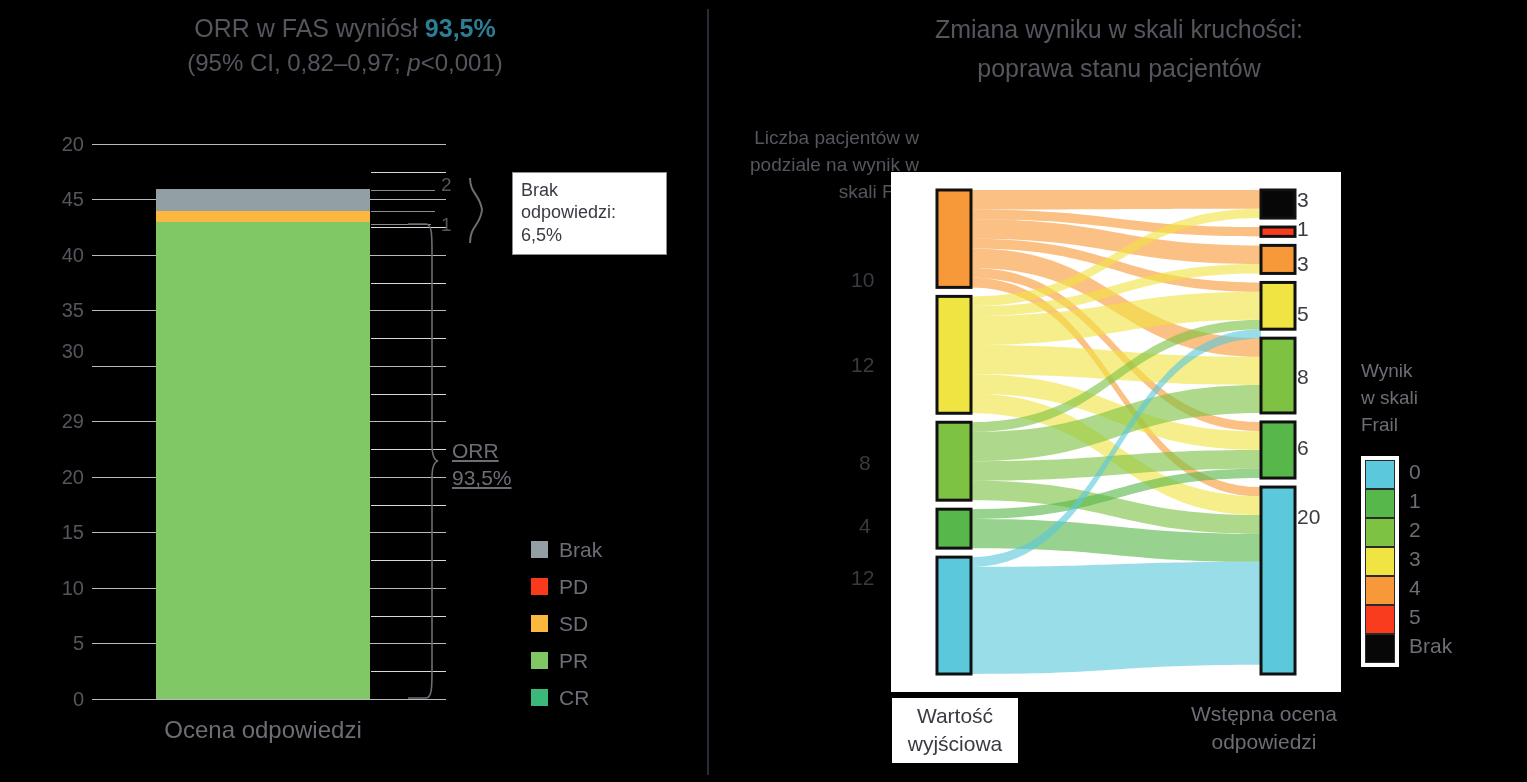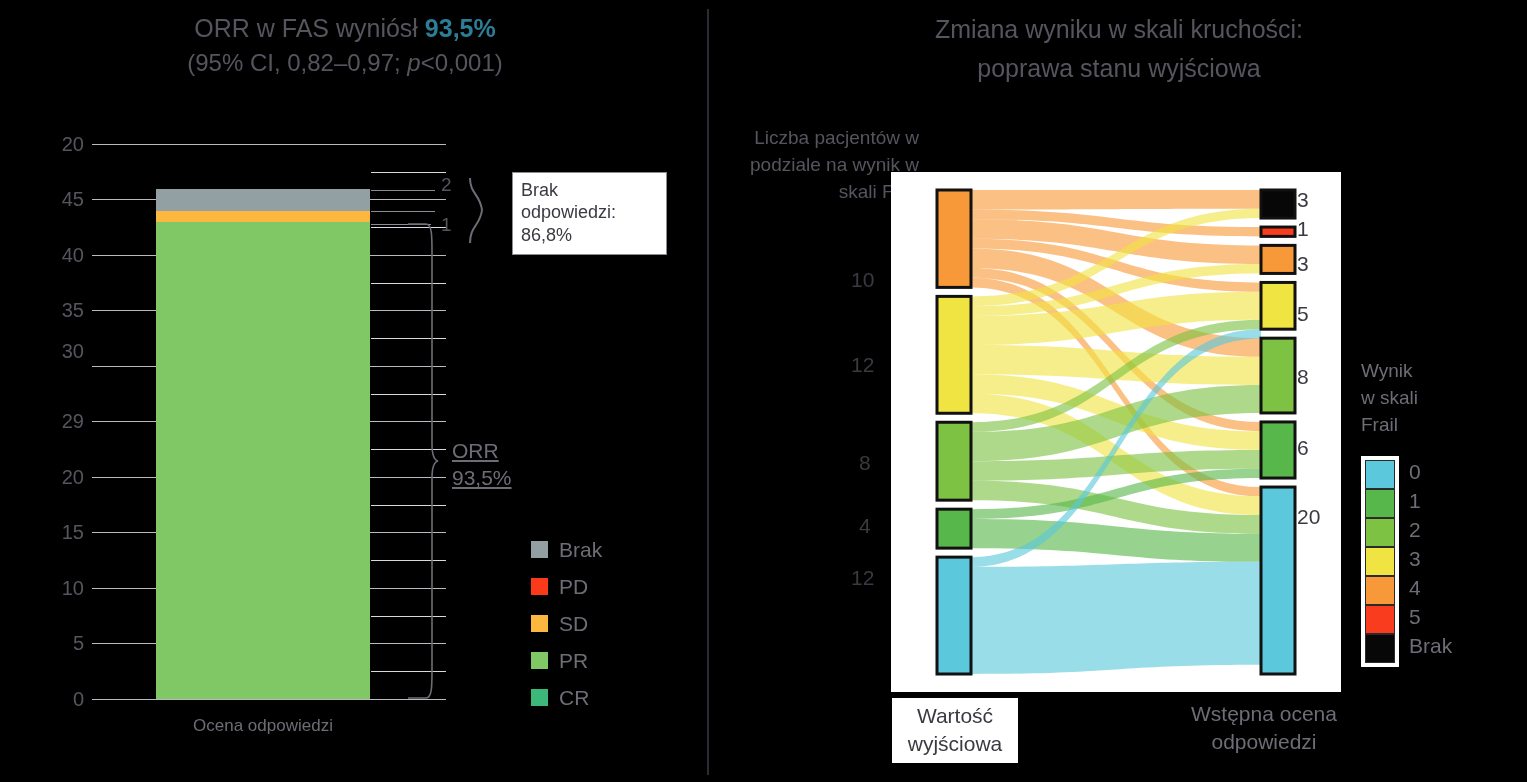--- a/index.html
+++ b/index.html
@@ -39,21 +39,21 @@
   .ann-text { position:absolute; font-size:21px; color:#6d6d76; line-height:1.3; }
   .leader { position:absolute; background:#8b8b93; }
 
   .legend-l { position:absolute; left:531px; top:531px; }
   .legend-l .row { display:flex; align-items:center; height:37px; }
   .legend-l .sw { width:17px; height:17px; margin-right:11px; }
   .legend-l .lb { font-size:21px; color:#6d6d76; }
 
   .xlabel {
     position:absolute; left:156px; top:716px; width:214px;
-    text-align:center; font-size:17px; color:#6d6d76;
+    text-align:center; font-size:24px; color:#6d6d76;
   }
 
   
   #divider { position:absolute; left:707px; top:9px; width:2px; height:766px; background:#2b2b35; }
 
   
   #right-panel { position:absolute; left:709px; top:0; width:818px; height:782px; }
   .r-title {
     position:absolute; left:60px; top:10px; width:700px;
     text-align:center; font-size:25px; color:#55555e; line-height:1.55;
@@ -141,21 +141,21 @@
     <div class="leader" style="left:371px; top:211px; width:64px; height:1px;"></div>
     <div class="leader" style="left:371px; top:224px; width:60px; height:1px;"></div>
     <div class="ann-num" style="left:441px; top:174px;">2</div>
     <div class="ann-num" style="left:441px; top:214px;">1</div>
 
     <svg style="position:absolute; left:466px; top:176px;" width="34" height="70" viewBox="0 0 34 70">
       <path d="M4 2 C4 18, 14 18, 16 34 C14 50, 4 50, 4 67" fill="none" stroke="#6d6d76" stroke-width="2"></path>
     </svg>
 
     <div class="ann-box" style="left:512px; top:172px;">
-      <span>Brak odpowiedzi: 86,8%</span>
+      <span>Brak odpowiedzi: 6,5%</span>
     </div>
 
     <svg style="position:absolute; left:404px; top:222px;" width="36" height="478" viewBox="0 0 36 478">
       <path d="M4 2 L22 2 C28 2, 28 14, 28 30 L28 222 C28 232, 30 238, 34 239
                C30 240, 28 246, 28 256 L28 448 C28 464, 28 476, 22 476 L4 476" fill="none" stroke="#6d6d76" stroke-width="1.6"></path>
     </svg>
     <div class="ann-text" style="left:452px; top:437px;text-decoration:underline;">
       <div>ORR</div>
       <div>93,5%</div>
     </div>
@@ -185,21 +185,21 @@
 
   </div>
 </div>
 
 <div id="divider"></div>
 
 <div id="right-panel">
 
   <div class="r-title">
     <div>Zmiana wyniku w skali kruchości:</div>
-    <div>poprawa stanu wyjściowa</div>
+    <div>poprawa stanu pacjentów</div>
   </div>
 
   <div class="r-sidenote">Liczba pacjentów w podziale na wynik w skali Frail</div>
 
   <div id="sankey-canvas">
     <svg id="sankey-svg" width="450" height="520" viewBox="0 0 450 520">
         <g>
           <path d="M80,18 C225,18 225,18 370,18 L370,36.69565217391305 C225,36.69565217391305 225,37.47826086956522 80,37.47826086956522 Z" fill="#f89939" fill-opacity="0.62"></path>
           <path d="M80,37.47826086956522 C225,37.47826086956522 225,55.04347826086956 370,55.04347826086956 L370,64.39130434782608 C225,64.39130434782608 225,47.21739130434783 80,47.21739130434783 Z" fill="#f89939" fill-opacity="0.62"></path>
           <path d="M80,47.21739130434783 C225,47.21739130434783 225,73.3913043478261 370,73.3913043478261 L370,92.08695652173914 C225,92.08695652173914 225,66.69565217391305 80,66.69565217391305 Z" fill="#f89939" fill-opacity="0.62"></path>

